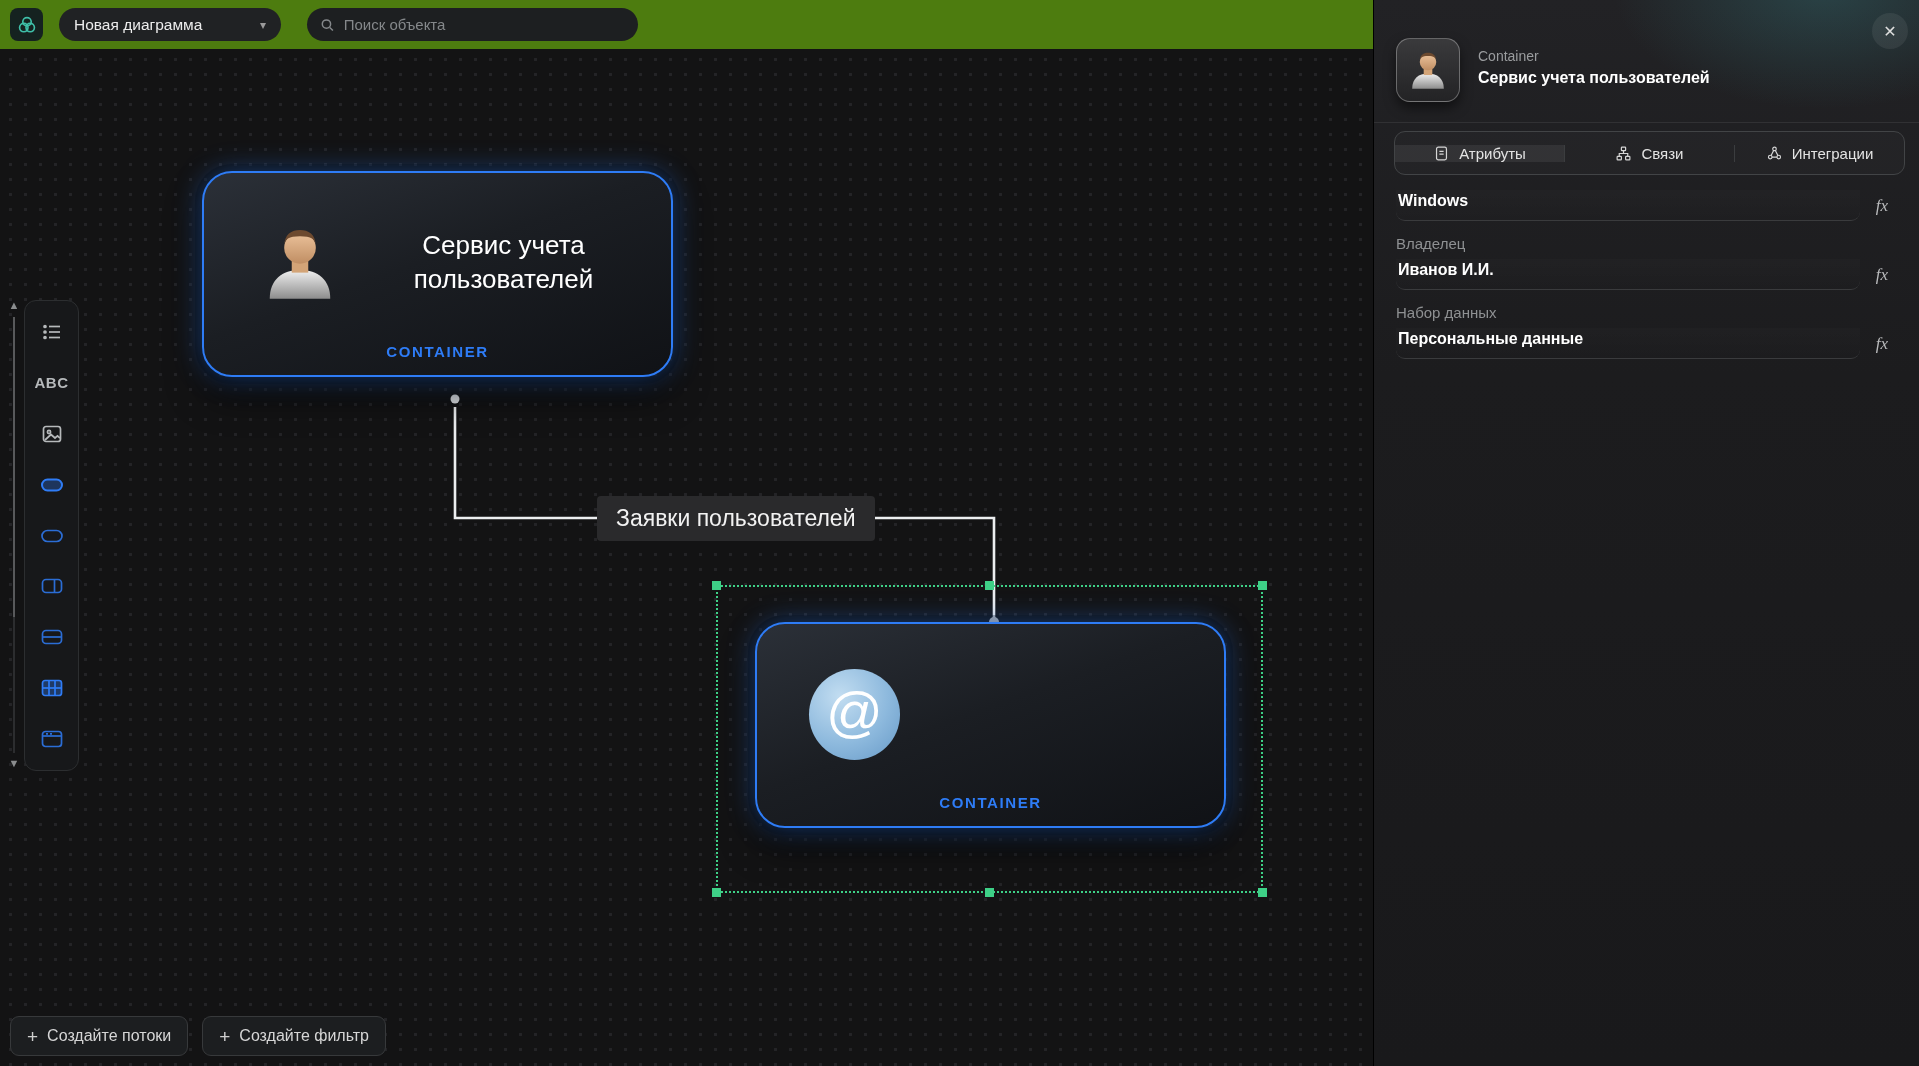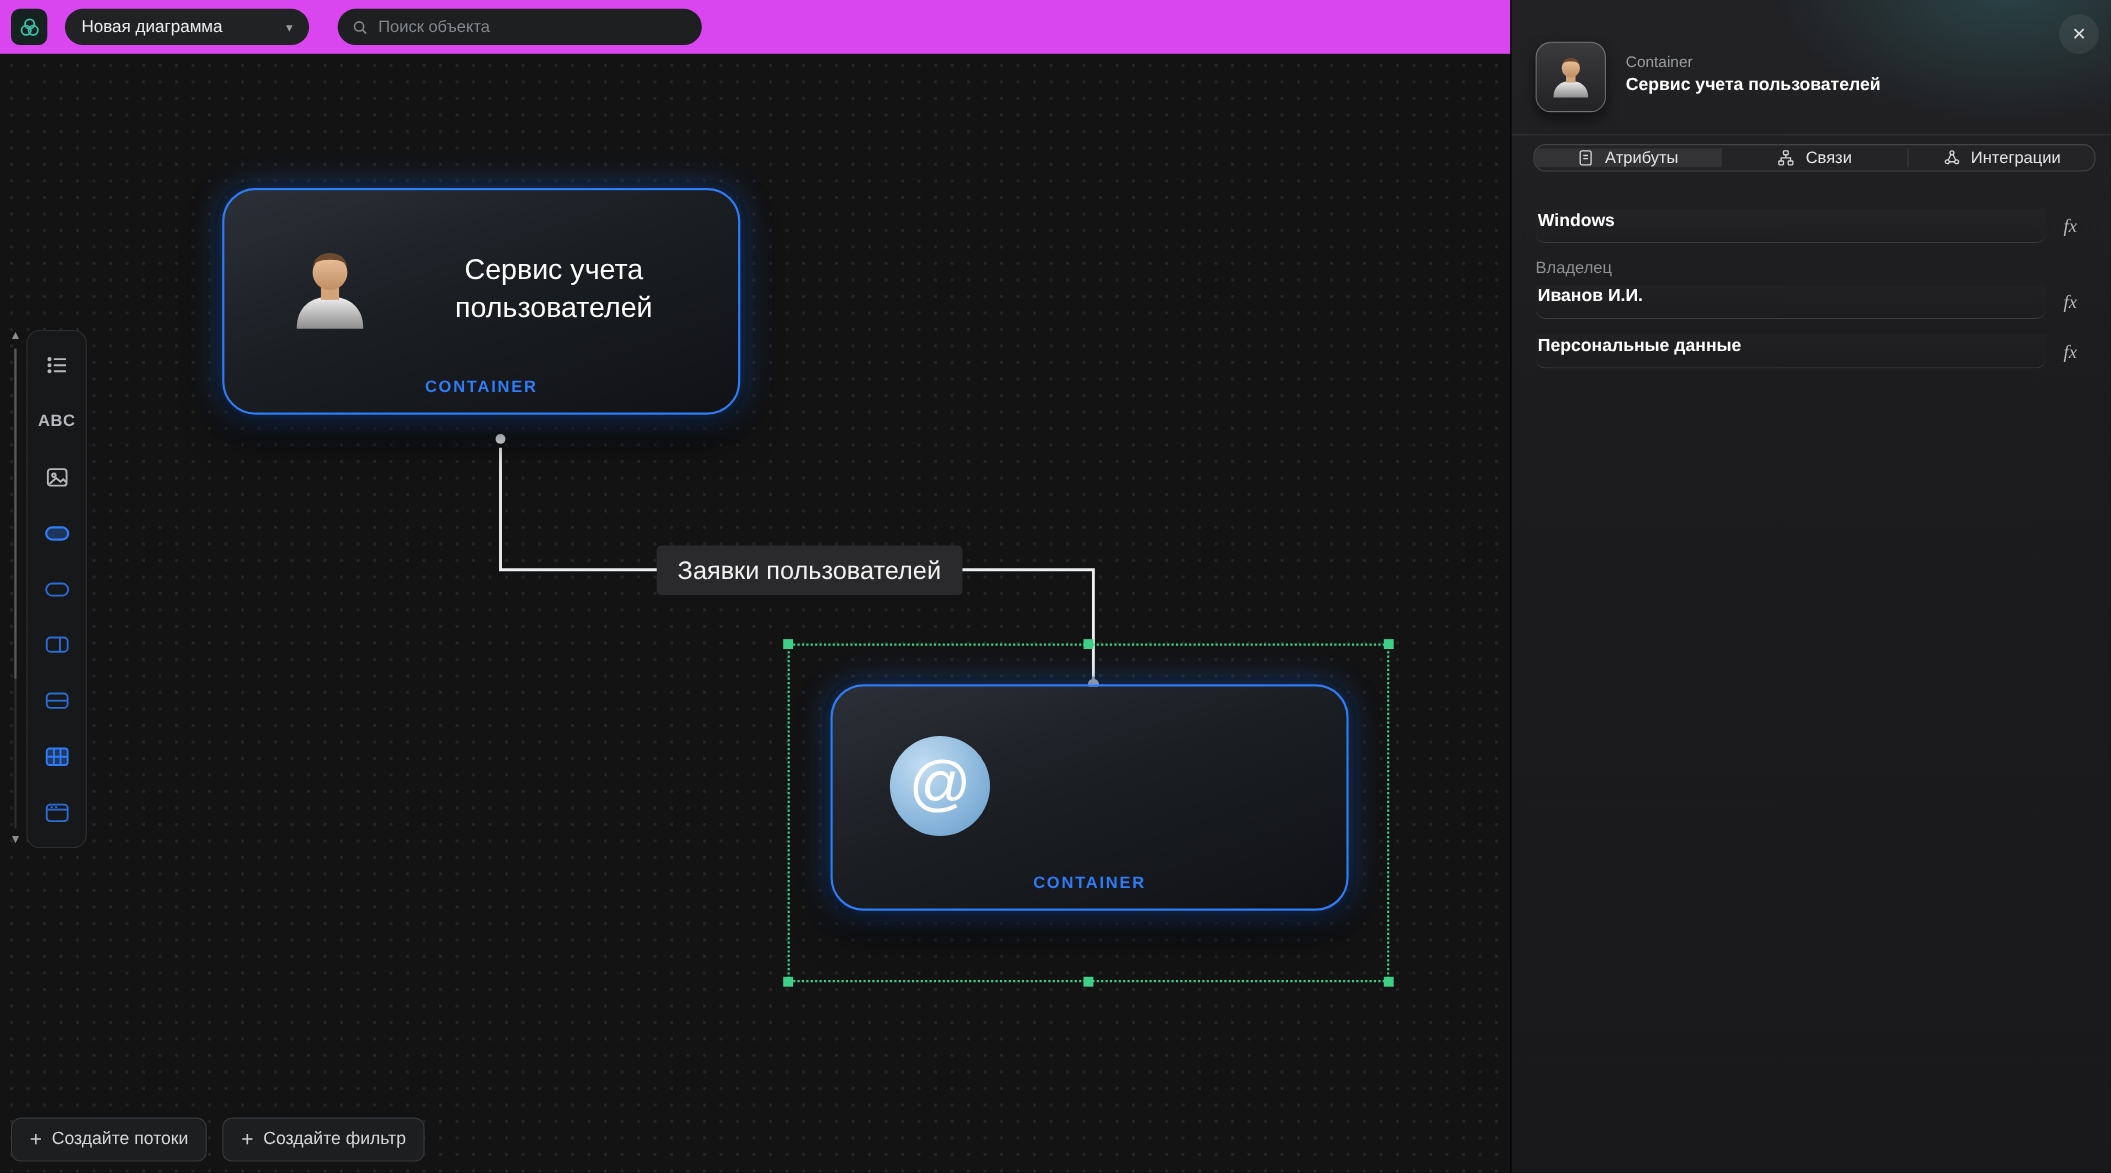--- a/index.html
+++ b/index.html
@@ -3,21 +3,21 @@
 <meta charset="utf-8">
 <style>
   * { margin:0; padding:0; box-sizing:border-box; }
   html,body { width:1919px; height:1066px; overflow:hidden; background:#0f0f10; }
   body { font-family:"Liberation Sans","DejaVu Sans",sans-serif; }
   .app { position:relative; width:1919px; height:1066px; display:flex; }
 
   
   .workarea { width:1373px; display:flex; flex-direction:column; position:relative; }
 
-  .topbar { height:49px; background:#d946ef; display:flex; align-items:center; padding:0 10px; }
+  .topbar { height:49px; background:#4d7c0f; display:flex; align-items:center; padding:0 10px; }
   .logo { width:33px; height:33px; border-radius:8px; background:#152220; display:flex; align-items:center; justify-content:center; }
   .dd { margin-left:16px; height:33px; width:222px; border-radius:17px; background:#202224;
         display:flex; align-items:center; padding:0 15px; color:#ececec; font-size:15.5px; cursor:pointer; }
   .dd .chev { margin-left:auto; color:#9a9a9a; font-size:12px; }
   .search { margin-left:26px; height:33px; width:331px; border-radius:17px; background:#1d1f21;
         display:flex; align-items:center; padding:0 13px; gap:9px; }
   .search input { background:transparent; border:0; outline:0; color:#cfcfcf; font-size:15px; width:100%; }
   .search input::placeholder { color:#85888b; }
 
   .canvas { position:relative; flex:1; background-color:#131314;
@@ -77,21 +77,21 @@
     background:rgba(255,255,255,.07); border:0; color:#dedede; font-size:16px; cursor:pointer;
     display:flex; align-items:center; justify-content:center; }
   .p-header { position:absolute; left:22px; top:38px; display:flex; gap:18px; }
   .avatar-card { width:64px; height:64px; border-radius:14px; background:linear-gradient(180deg,#3a3a3c,#232325);
     border:1px solid rgba(255,255,255,.30); box-shadow:0 6px 12px rgba(0,0,0,.5);
     display:flex; align-items:center; justify-content:center; }
   .obj-type { color:#9a9c9e; font-size:14px; margin-top:10px; }
   .obj-title { color:#fff; font-size:16px; font-weight:bold; margin-top:5px; }
   .p-divider { position:absolute; left:0; top:122px; width:100%; height:1px; background:rgba(255,255,255,.08); }
 
-  .tabs { position:absolute; left:20px; top:131px; width:511px; height:25px; display:flex;
+  .tabs { position:absolute; left:20px; top:131px; width:511px; height:44px; display:flex;
     border:1px solid #424446; border-radius:11px; background:rgba(255,255,255,.02); overflow:hidden;align-items:center; }
   .tab { flex:1; display:flex; align-items:center; justify-content:center; gap:9px;
     color:#e3e3e3; font-size:15px; cursor:pointer; }
   .tab + .tab { border-left:1px solid #3b3d3f; }
   .tab.active { background:rgba(255,255,255,.07); }
 
   .p-fields { position:absolute; left:22px; top:190px; width:502px; }
   .field { margin-bottom:14px; }
   .f-label { color:#8e9092; font-size:15px; margin-bottom:7px; }
   .f-row { display:flex; align-items:center; }
@@ -323,20 +323,21 @@
         </div>
       </div>
       <div class="field">
         <div class="f-label">Владелец</div>
         <div class="f-row">
           <div class="f-value">Иванов И.И.</div>
           <button class="fx-btn">fx</button>
         </div>
       </div>
       <div class="field">
+        <div class="f-label">Набор данных</div>
         <div class="f-row">
           <div class="f-value">Персональные данные</div>
           <button class="fx-btn">fx</button>
         </div>
       </div>
     </div>
 
   </aside>
 </div>
 

